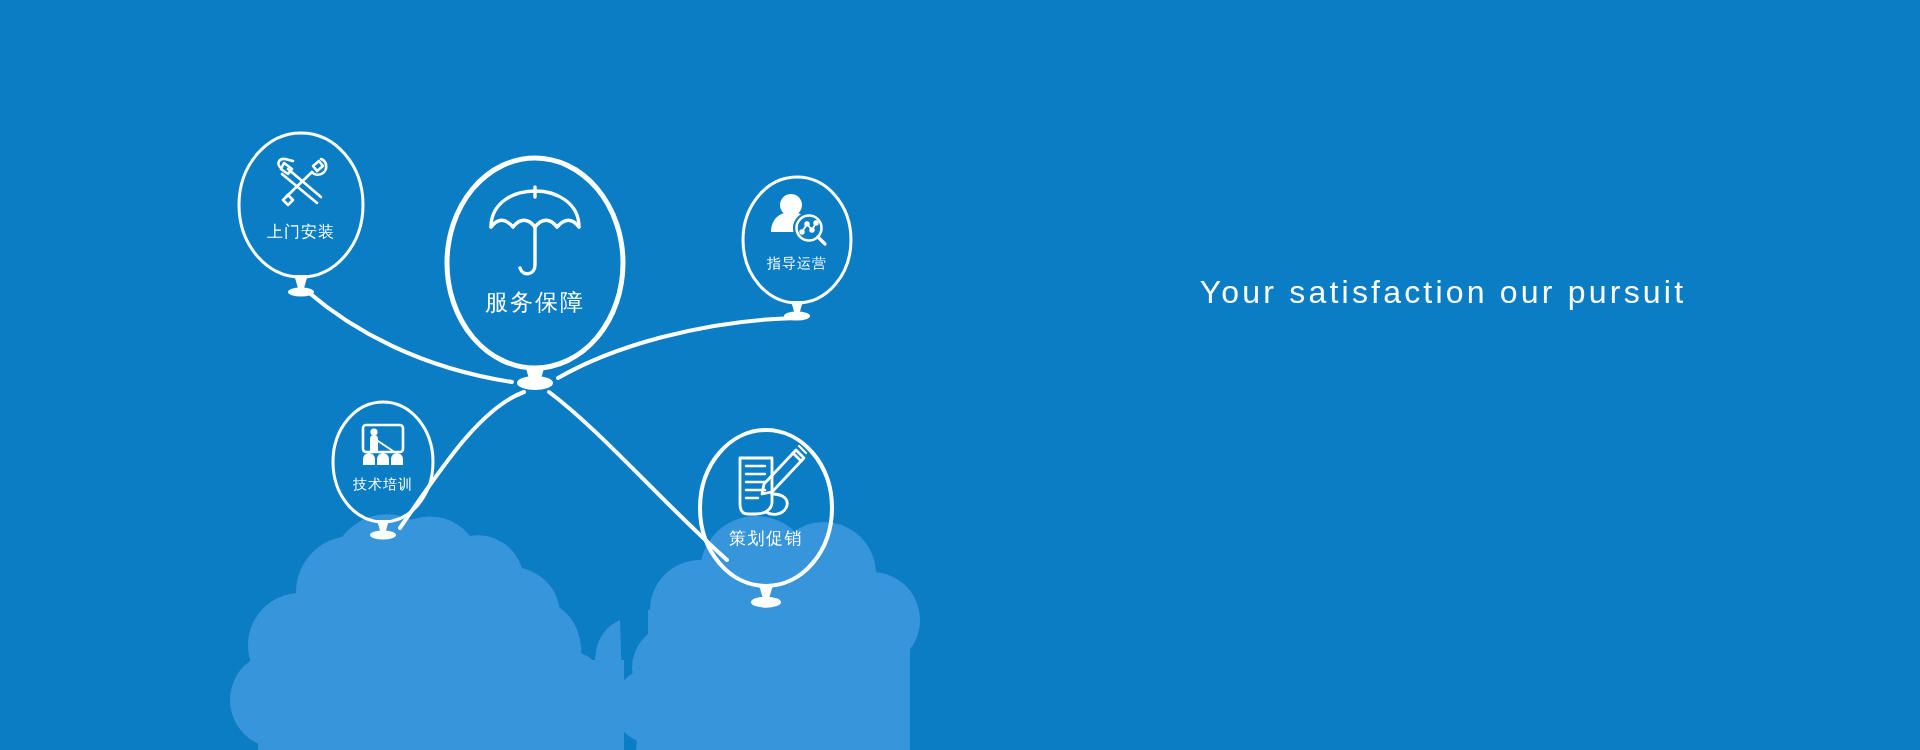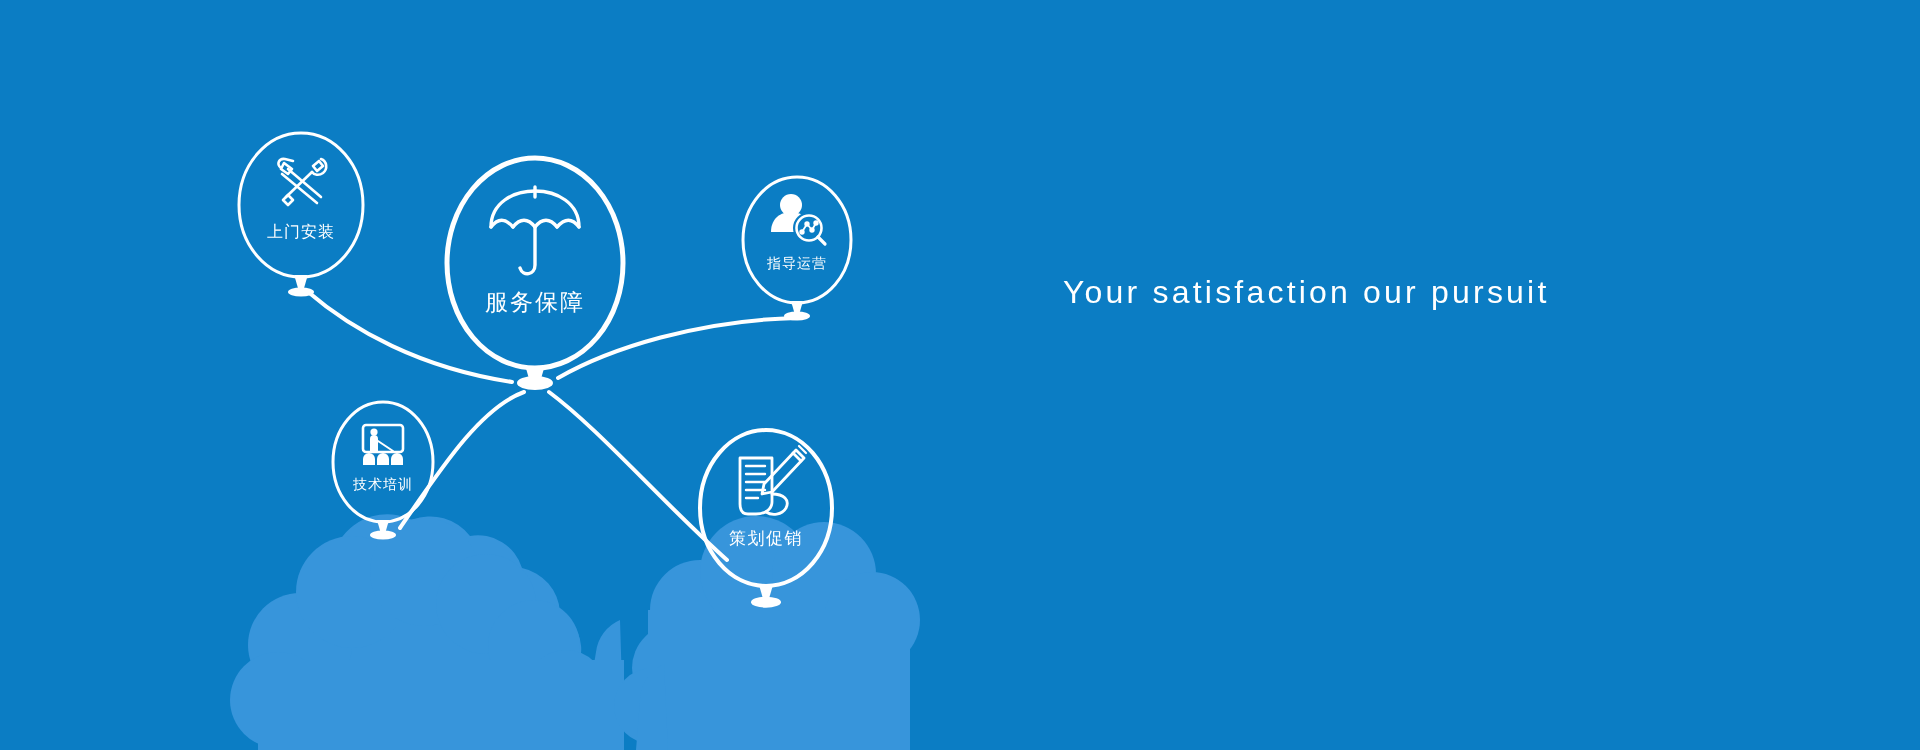--- a/index.html
+++ b/index.html
@@ -47,20 +47,21 @@
   }
   .slogan-en {
     color: #ffffff;
     font-size: 32px;
     line-height: 1.1;
     letter-spacing: 3.2px;
     font-weight: 400;
     margin: 0;
     white-space: pre;
     font-family: "Liberation Sans", "DejaVu Sans", sans-serif;
+    text-align: center;
   }
 </style>
 </head>
 <body>
 
 <div id="stage" style="background: rgb(11, 125, 196);">
 
   <svg class="layer" id="clouds-layer" viewBox="0 0 1920 750">
     <g>
       <path class="cloud-shape" d="

